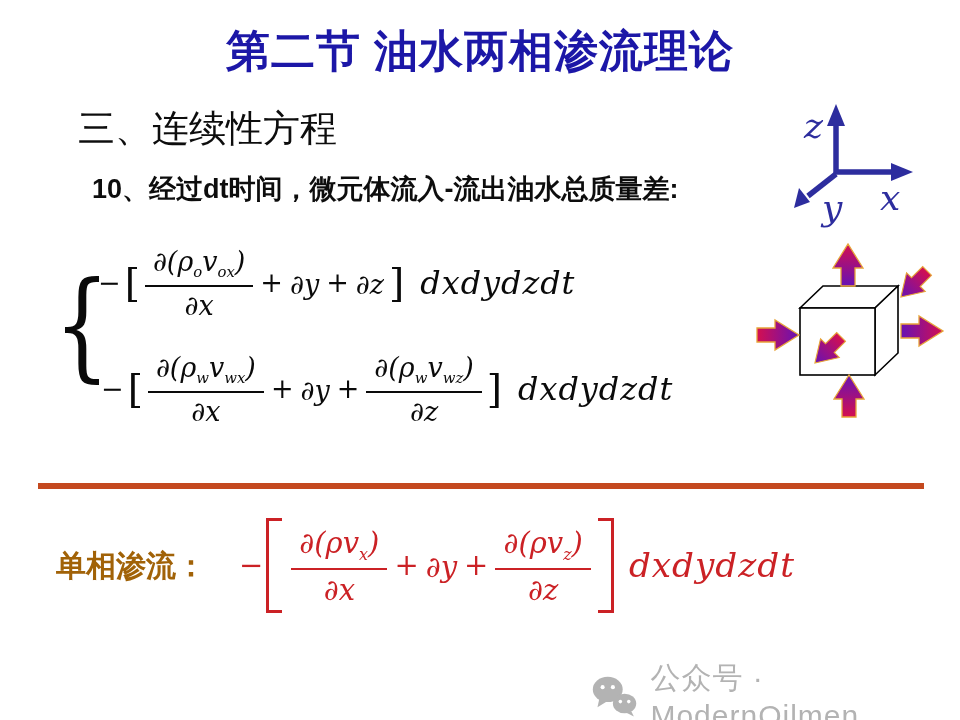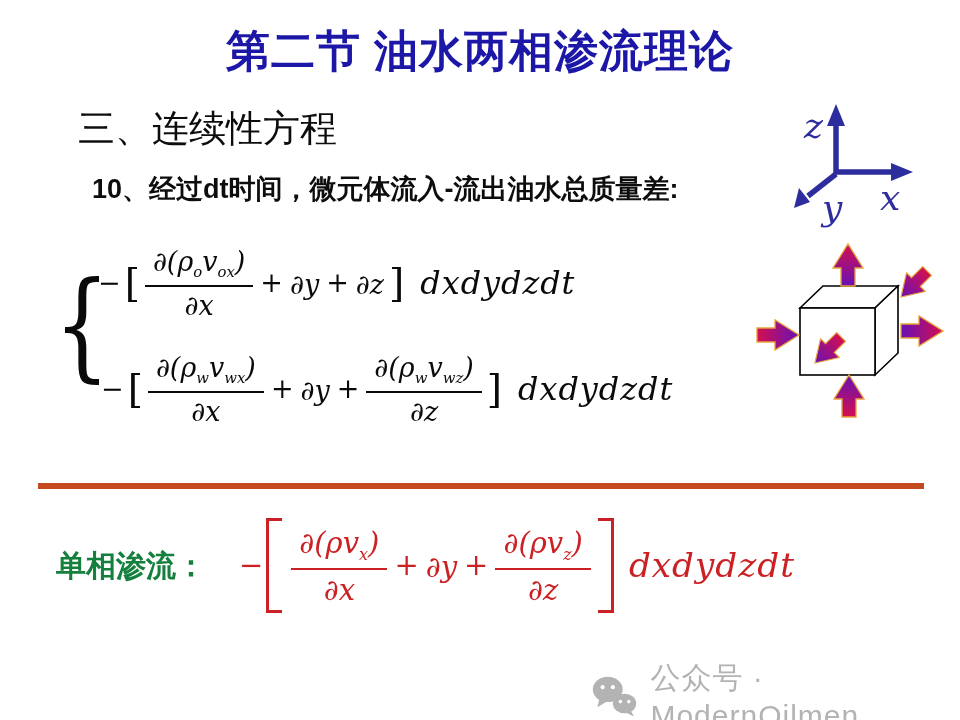--- a/index.html
+++ b/index.html
@@ -31,21 +31,21 @@
 
   .brace{position:absolute;left:54px;top:266px;font-size:88px;line-height:88px;color:#0a0a0a;
          font-family:"DejaVu Serif",serif;transform:scaleY(1.35);transform-origin:top left;}
 
   .axes-svg{position:absolute;left:770px;top:96px;}
   .axis-label{font-family:"DejaVu Serif",serif;font-style:italic;font-size:36px;fill:#2d2d9e;}
   .cube-svg{position:absolute;left:740px;top:238px;}
 
   .divider{position:absolute;left:38px;top:483px;width:886px;height:6px;background:#c4491f;}
 
-  .single-label{position:absolute;left:56px;top:546px;font-size:30px;font-weight:bold;color:#15803d;}
+  .single-label{position:absolute;left:56px;top:546px;font-size:30px;font-weight:bold;color:#a16207;}
 
   .footer{position:absolute;left:590px;top:658px;display:flex;align-items:center;gap:10px;color:#b3b3b3;}
   .footer-text{font-size:30px;letter-spacing:1px;font-family:"Liberation Sans",sans-serif;}
 </style>
 </head>
 <body>
 
 <div class="slide">
 
   <div class="title">第二节 油水两相渗流理论</div>

